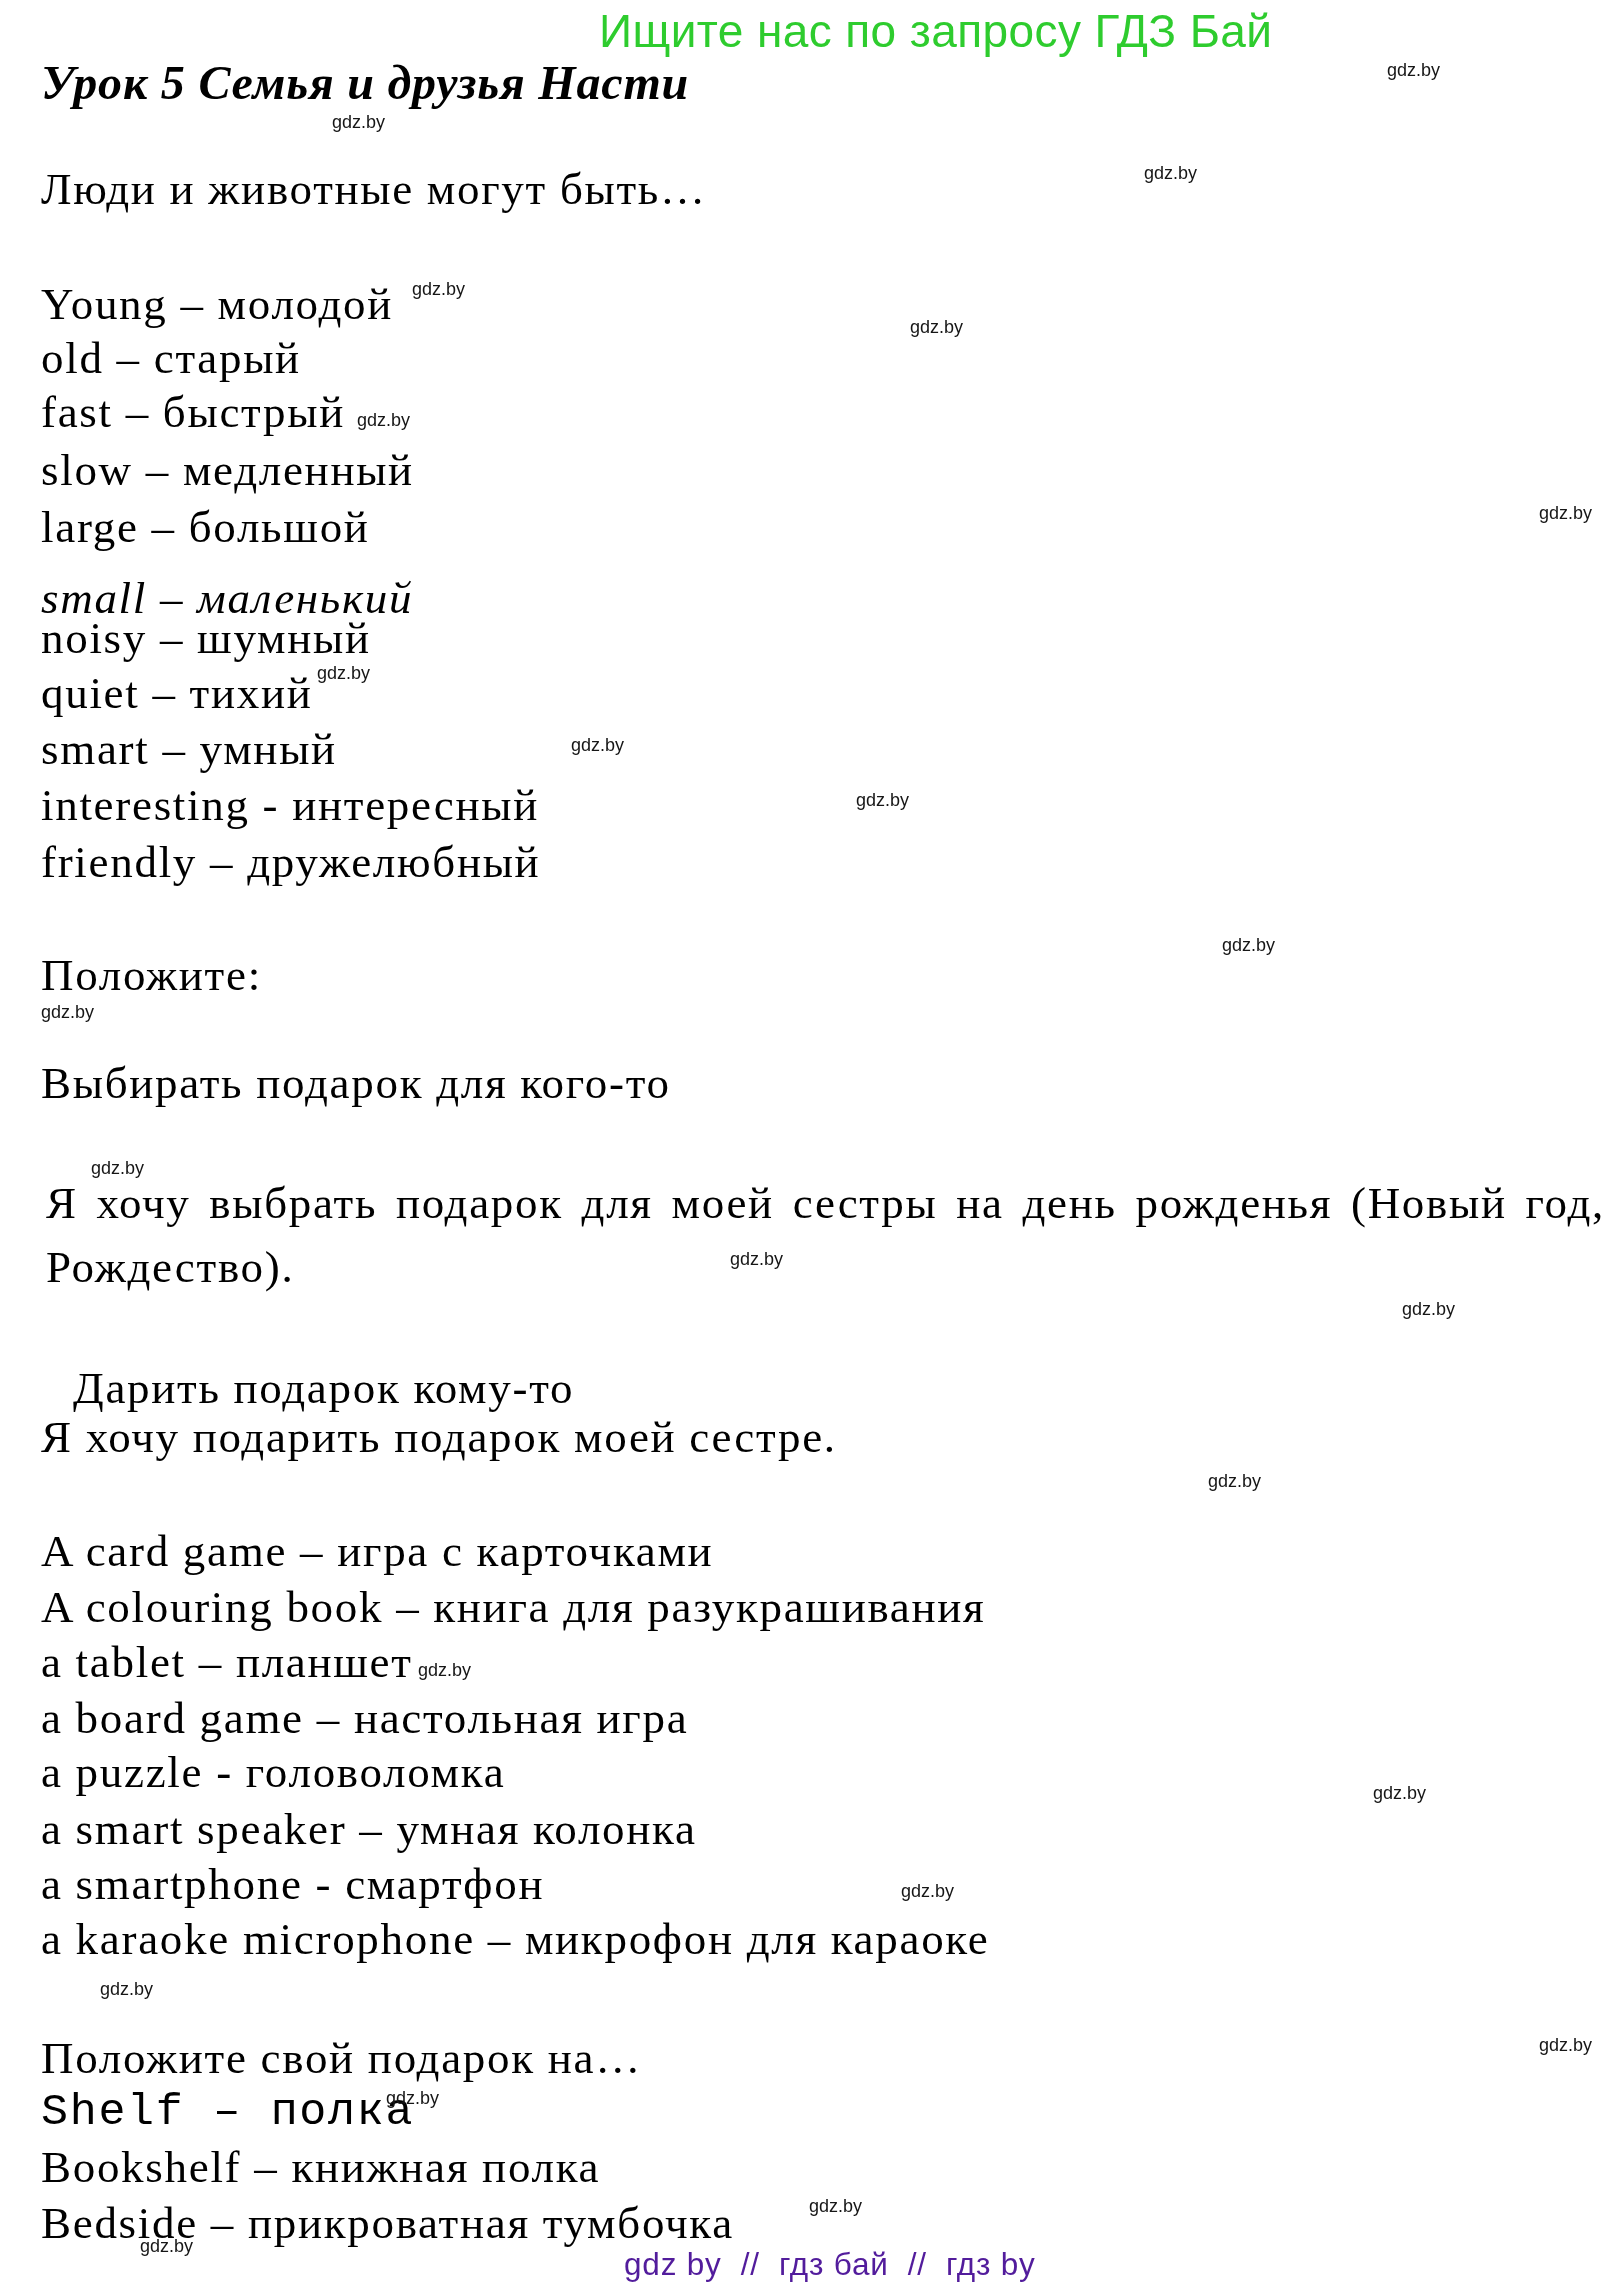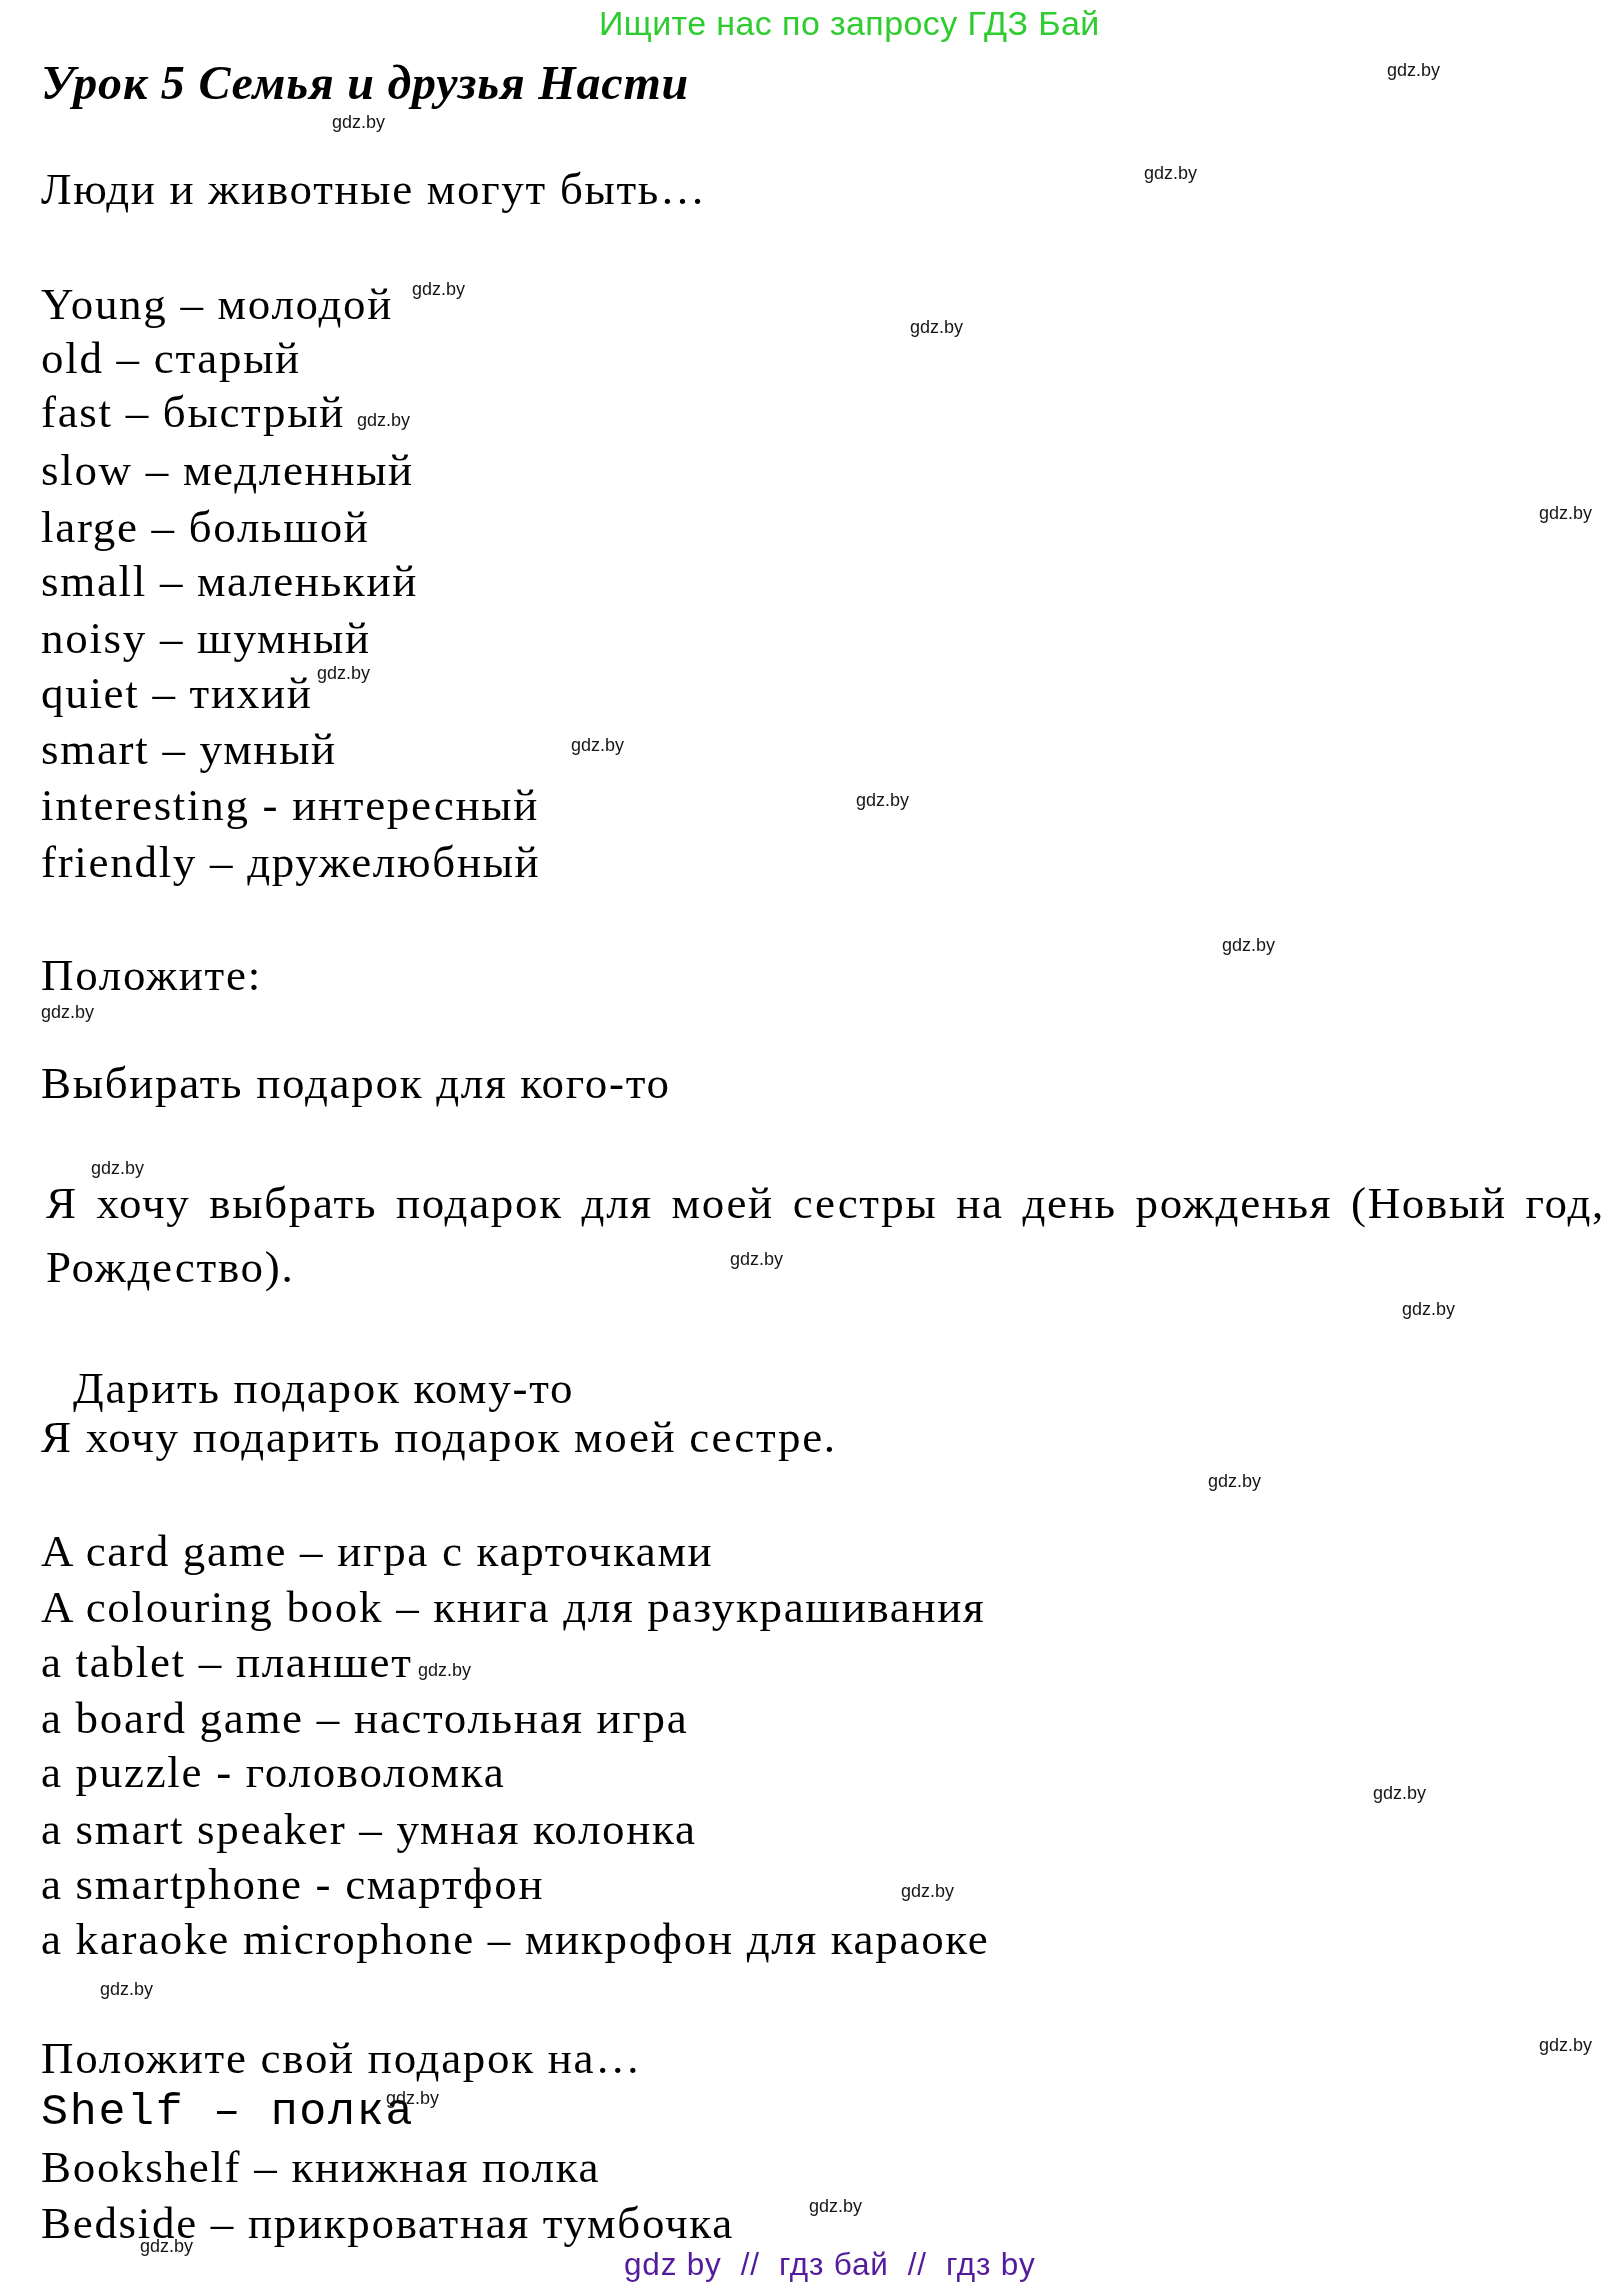--- a/index.html
+++ b/index.html
@@ -1,21 +1,21 @@
 <!DOCTYPE html>
 <html style="font-size:13.3px"><head>
 <meta charset="utf-8">
 <style>
   html,body{margin:0;padding:0;background:#ffffff;}
   #page{position:relative;width:1623px;height:2284px;background:#ffffff;overflow:hidden;
         font-family:"Liberation Serif","DejaVu Serif",serif;color:#000;}
   .t{position:absolute;font-size:45px;letter-spacing:1.7px;white-space:pre;line-height:1.15;}
   .title{font-size:48px;font-weight:bold;letter-spacing:0.8px;}
   .promo{position:absolute;font-family:"Liberation Sans","DejaVu Sans",sans-serif;
-         font-size:34px;letter-spacing:0.4px;white-space:pre;}
+         font-size:46px;letter-spacing:0.4px;white-space:pre;}
   .wm{position:absolute;font-family:"Liberation Sans","DejaVu Sans",sans-serif;
       font-size:18px;color:#161616;letter-spacing:0px;white-space:pre;}
   .para{width:1559px;text-align:justify;text-align-last:justify;}
   .footer{position:absolute;font-family:"Liberation Sans","DejaVu Sans",sans-serif;
           font-size:31.5px;letter-spacing:0.8px;white-space:pre;}
 </style>
 </head>
 <body>
 
 <div id="page">
@@ -24,21 +24,21 @@
 
   <div class="t title" style="left:41px;top:55px;font-style:italic;">Урок 5 Семья и друзья Насти</div>
 
   <div class="t" style="left:41px;top:164px;">Люди и животные могут быть…</div>
 
   <div class="t" style="left:41px;top:279px;">Young – молодой</div>
   <div class="t" style="left:41px;top:333px;">old – старый</div>
   <div class="t" style="left:41px;top:387px;">fast – быстрый</div>
   <div class="t" style="left:41px;top:445px;">slow – медленный</div>
   <div class="t" style="left:41px;top:502px;">large – большой</div>
-  <div class="t" style="left:41px;top:556px;">small – маленький</div>
+  <div class="t" style="left:41px;top:573px;font-style:italic;">small – маленький</div>
   <div class="t" style="left:41px;top:613px;">noisy – шумный</div>
   <div class="t" style="left:41px;top:668px;">quiet – тихий</div>
   <div class="t" style="left:41px;top:724px;">smart – умный</div>
   <div class="t" style="left:41px;top:780px;">interesting - интересный</div>
   <div class="t" style="left:41px;top:837px;">friendly – дружелюбный</div>
 
   <div class="t" style="left:41px;top:950px;">Положите:</div>
 
   <div class="t para" style="left:46px;top:1178px;">Я хочу выбрать подарок для моей сестры на день рожденья (Новый год,</div>
 

